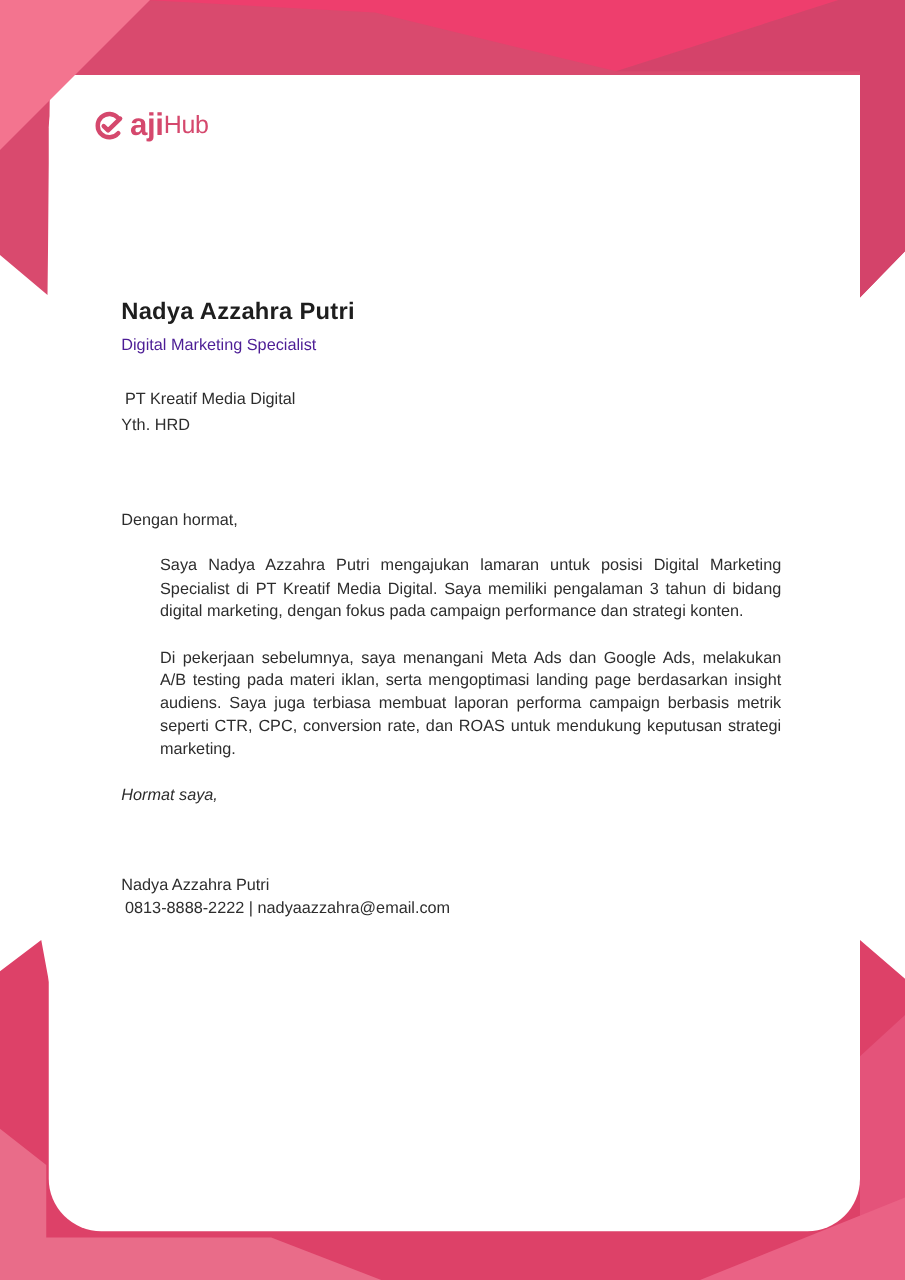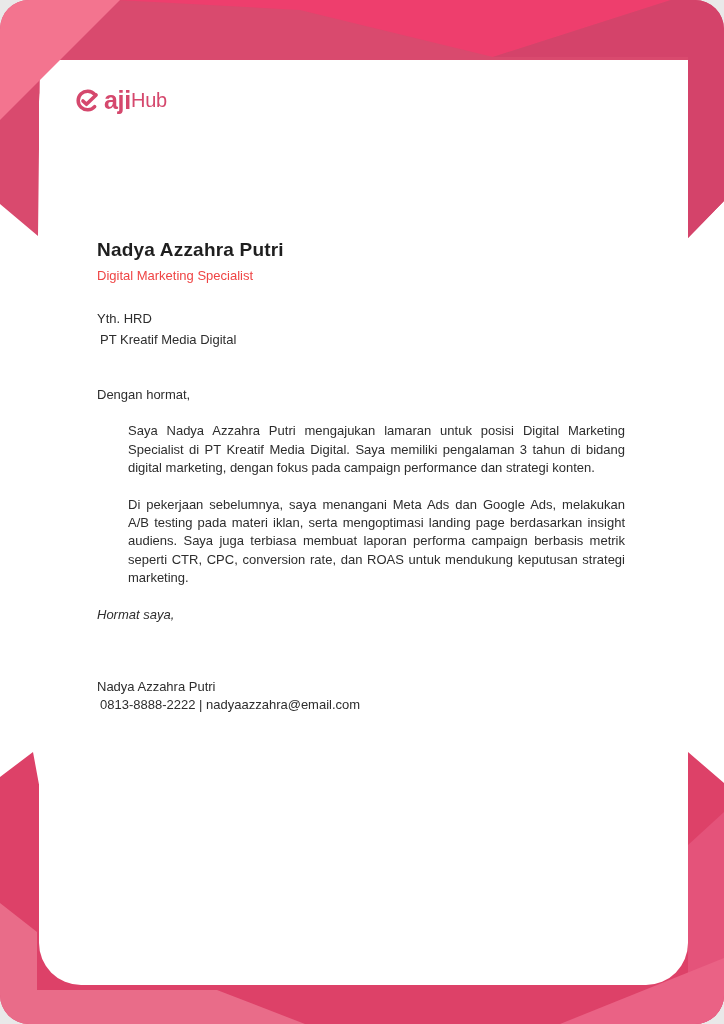--- a/index.html
+++ b/index.html
@@ -6,21 +6,20 @@
   html, body { background: #e9e9e9; }
   body { font-family: "Liberation Sans", "DejaVu Sans", sans-serif; }
 
   .page {
     position: relative;
     width: 724px;
     height: 1024px;
     margin: 0 auto;
     overflow: hidden;
     background: #ffffff;
-    border-radius: 29px;
   }
   .bg-svg {
     position: absolute;
     inset: 0;
     width: 724px;
     height: 1024px;
     display: block;
   }
   .card {
     position: absolute;
@@ -72,27 +71,27 @@
     font-size: 19px;
     font-weight: 700;
     line-height: 22px;
     color: #1e1e1e;
     letter-spacing: 0.2px;
   }
   .sender-title {
     margin-top: 6px;
     font-size: 13px;
     line-height: 18px;
-    color: #ef4444;
+    color: #4c1d95;
   }
   .recipient { margin-top: 24px; }
   .recipient .line { line-height: 20.5px; }
   .ind { padding-left: 3px; }
 
-  .salutation { margin-top: 36px; }
+  .salutation { margin-top: 57px; }
   .para {
     margin-top: 18px;
     text-align: justify;
     text-justify: inter-word;
     margin-left: 31px;
   }
   .closing { margin-top: 18px; font-style: italic; }
   .signature { margin-top: 54px; }
   .signature .line { line-height: 18.4px; }
 </style>
@@ -131,22 +130,22 @@
         <span class="logo-aji">aji</span>
         <span class="logo-hub">Hub</span>
       </div>
 
       <div class="content">
 
         <div class="sender-name">Nadya Azzahra Putri</div>
         <div class="sender-title">Digital Marketing Specialist</div>
 
         <div class="recipient">
+          <div class="line ind">PT Kreatif Media Digital</div>
           <div class="line">Yth. HRD</div>
-          <div class="line ind">PT Kreatif Media Digital</div>
         </div>
 
         <div class="salutation">Dengan hormat,</div>
 
         <p class="para">Saya Nadya Azzahra Putri mengajukan lamaran untuk posisi Digital Marketing Specialist di PT Kreatif Media Digital. Saya memiliki pengalaman 3 tahun di bidang digital marketing, dengan fokus pada campaign performance dan strategi konten.</p>
         <p class="para">Di pekerjaan sebelumnya, saya menangani Meta Ads dan Google Ads, melakukan A/B testing pada materi iklan, serta mengoptimasi landing page berdasarkan insight audiens. Saya juga terbiasa membuat laporan performa campaign berbasis metrik seperti CTR, CPC, conversion rate, dan ROAS untuk mendukung keputusan strategi marketing.</p>
 
         <div class="closing">Hormat saya,</div>
 
         <div class="signature">

